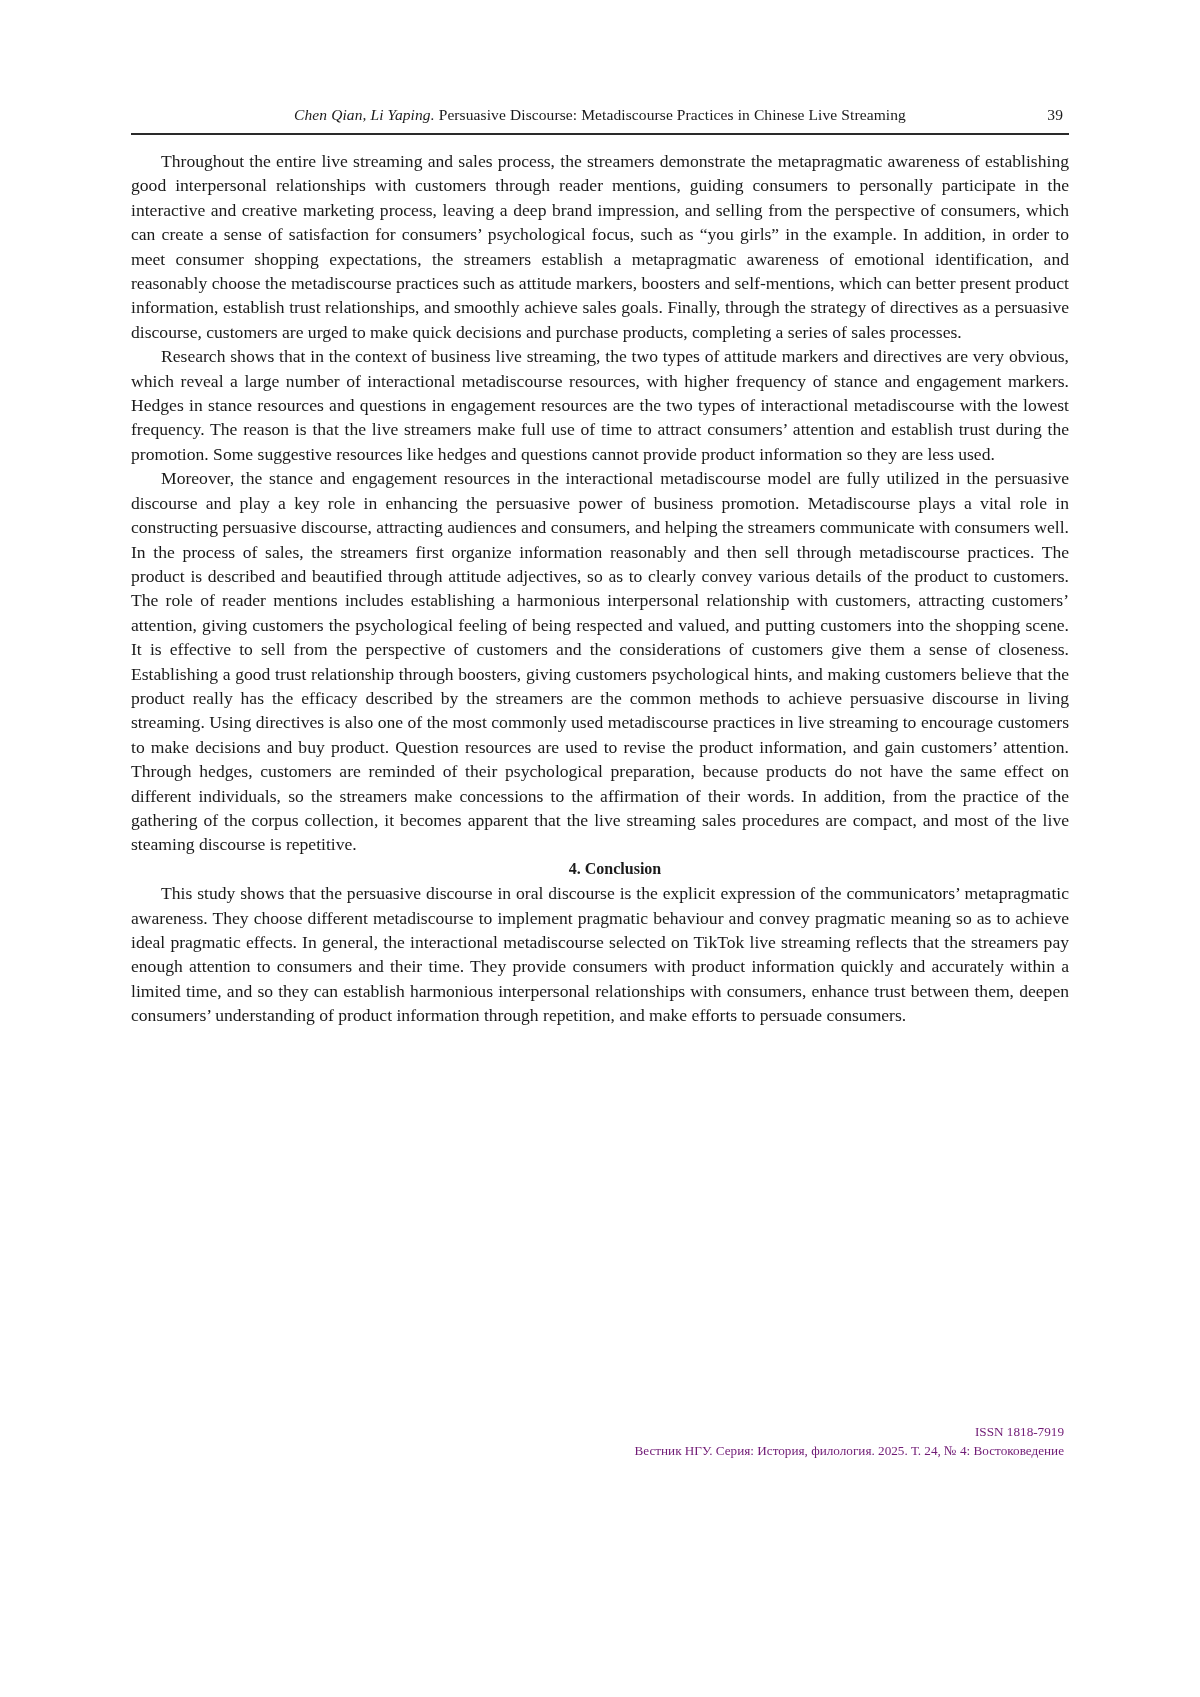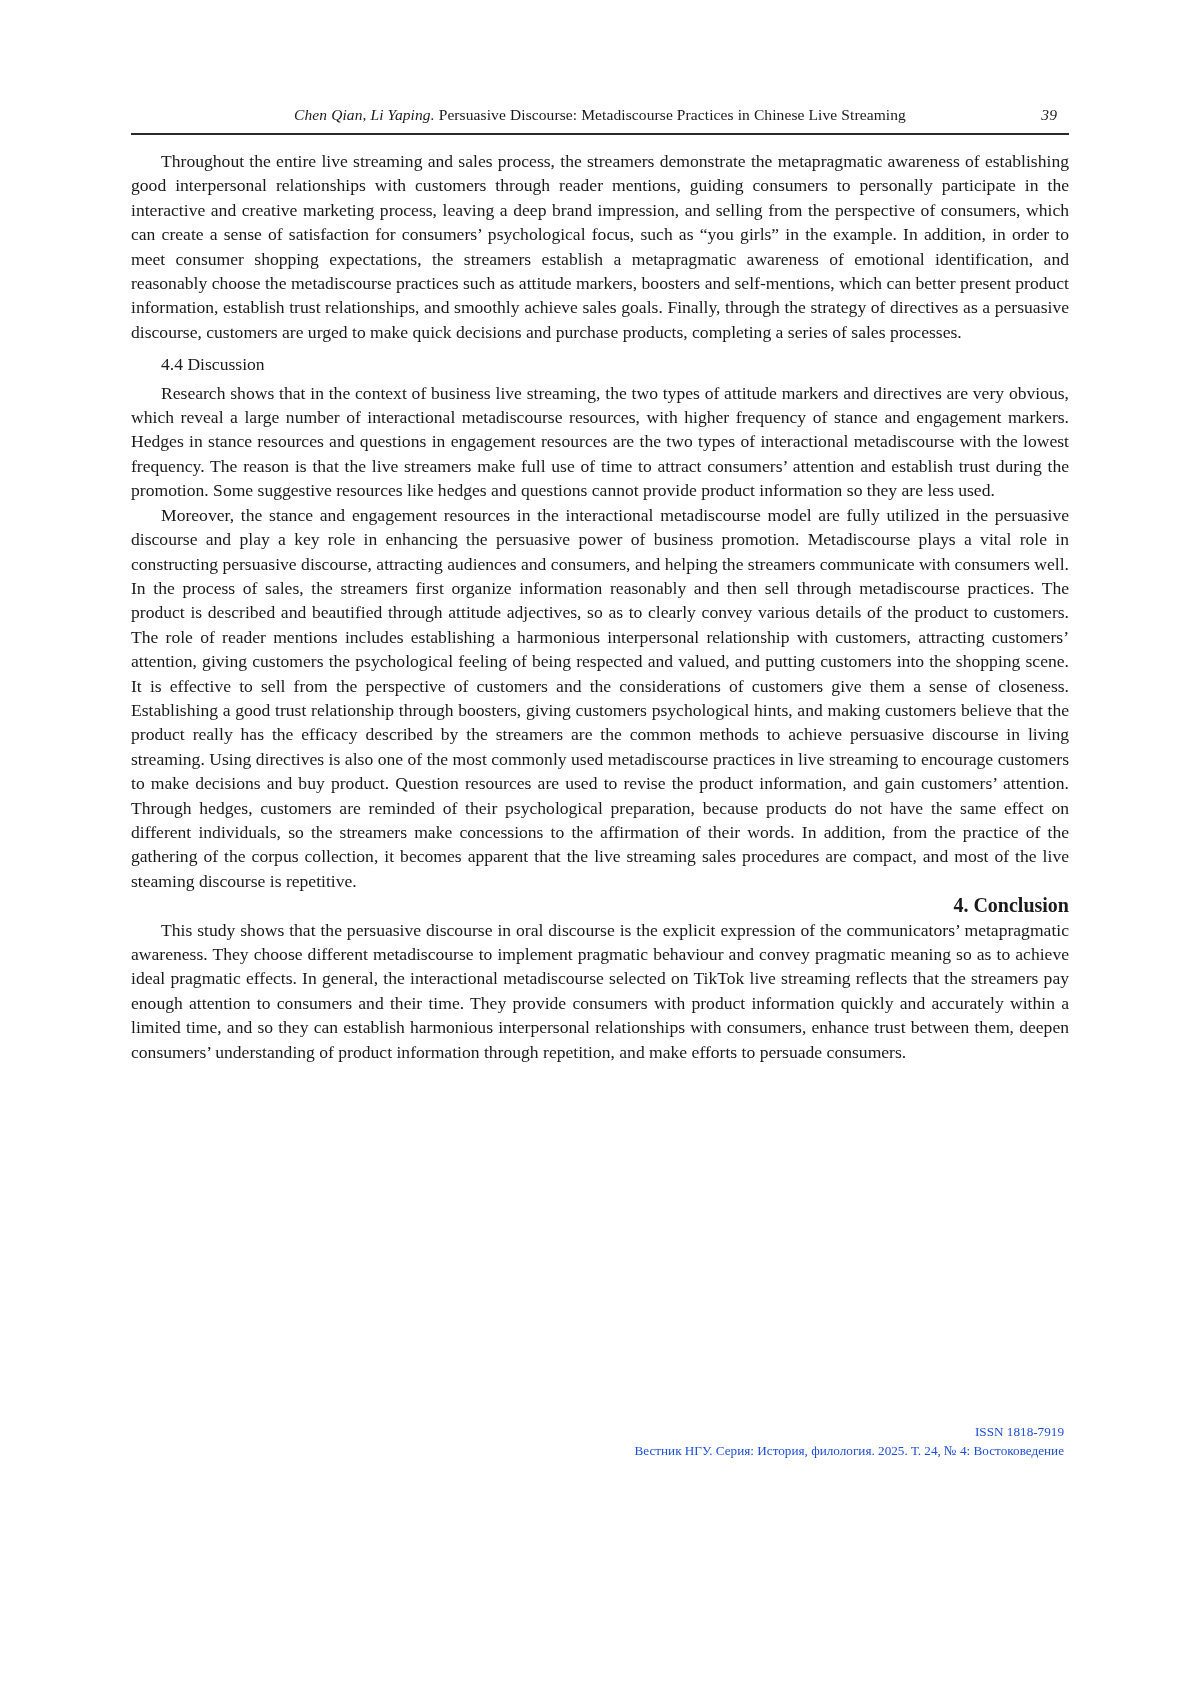--- a/index.html
+++ b/index.html
@@ -25,72 +25,70 @@
     padding-bottom: 9px;
     border-bottom: 2px solid #2a2a2a;
     text-align: center;
     letter-spacing: 0.1px;
   }
   .running-header .title-italic {
     font-style: italic;
   }
   .running-header .page-num {
     position: absolute;
-    right: 12px;
+    right: 6px;
     top: 0;
-    font-style: italic;
   }
   .body-text {
     margin-top: 14px;
     font-size: 17.6px;
     line-height: 24.4px;
     text-align: justify;
   }
   p.para {
     margin: 0;
     text-indent: 30px;
   }
   .subheading {
     margin: 8px 0 4px 0;
     text-indent: 30px;
     font-size: 17.6px;
   }
   .conclusion-heading {
-    text-align: right;
+    text-align: center;
     font-weight: bold;
-    font-size: 20px;
+    font-size: 16px;
     margin: 40px 0 40px 0;
     text-indent: 0;
   }
   .footer {
     position: absolute;
     right: 120px;
     top: 1422px;
     text-align: right;
     font-size: 13.2px;
     line-height: 19px;
-    color: #1d4ed8;
+    color: #701a75;
   }
   .footer div { white-space: nowrap; }
 </style>
 </head>
 <body>
 
 <div class="page">
 
   <div class="running-header">
     <span class="title-italic">Chen Qian, Li Yaping.</span><span> Persuasive Discourse: Metadiscourse Practices in Chinese Live Streaming</span>
     <span class="page-num">39</span>
   </div>
 
   <div class="body-text">
 
     <p class="para">Throughout the entire live streaming and sales process, the streamers demonstrate the metapragmatic awareness of establishing good interpersonal relationships with customers through reader mentions, guiding consumers to personally participate in the interactive and creative marketing process, leaving a deep brand impression, and selling from the perspective of consumers, which can create a sense of satisfaction for consumers’ psychological focus, such as “you girls” in the example. In addition, in order to meet consumer shopping expectations, the streamers establish a metapragmatic awareness of emotional identification, and reasonably choose the metadiscourse practices such as attitude markers, boosters and self-mentions, which can better present product information, establish trust relationships, and smoothly achieve sales goals. Finally, through the strategy of directives as a persuasive discourse, customers are urged to make quick decisions and purchase products, completing a series of sales processes.</p>
 
-    <p class="subheading">4.4 Discussion</p>
 
     <p class="para">Research shows that in the context of business live streaming, the two types of attitude markers and directives are very obvious, which reveal a large number of interactional metadiscourse resources, with higher frequency of stance and engagement markers. Hedges in stance resources and questions in engagement resources are the two types of interactional metadiscourse with the lowest frequency. The reason is that the live streamers make full use of time to attract consumers’ attention and establish trust during the promotion. Some suggestive resources like hedges and questions cannot provide product information so they are less used.</p>
 
     <p class="para">Moreover, the stance and engagement resources in the interactional metadiscourse model are fully utilized in the persuasive discourse and play a key role in enhancing the persuasive power of business promotion. Metadiscourse plays a vital role in constructing persuasive discourse, attracting audiences and consumers, and helping the streamers communicate with consumers well. In the process of sales, the streamers first organize information reasonably and then sell through metadiscourse practices. The product is described and beautified through attitude adjectives, so as to clearly convey various details of the product to customers. The role of reader mentions includes establishing a harmonious interpersonal relationship with customers, attracting customers’ attention, giving customers the psychological feeling of being respected and valued, and putting customers into the shopping scene. It is effective to sell from the perspective of customers and the considerations of customers give them a sense of closeness. Establishing a good trust relationship through boosters, giving customers psychological hints, and making customers believe that the product really has the efficacy described by the streamers are the common methods to achieve persuasive discourse in living streaming. Using directives is also one of the most commonly used metadiscourse practices in live streaming to encourage customers to make decisions and buy product. Question resources are used to revise the product information, and gain customers’ attention. Through hedges, customers are reminded of their psychological preparation, because products do not have the same effect on different individuals, so the streamers make concessions to the affirmation of their words. In addition, from the practice of the gathering of the corpus collection, it becomes apparent that the live streaming sales procedures are compact, and most of the live steaming discourse is repetitive.</p>
 
     <p class="para conclusion-heading">4.  Conclusion</p>
 
     <p class="para">This study shows that the persuasive discourse in oral discourse is the explicit expression of the communicators’ metapragmatic awareness. They choose different metadiscourse to implement pragmatic behaviour and convey pragmatic meaning so as to achieve ideal pragmatic effects. In general, the interactional metadiscourse selected on TikTok live streaming reflects that the streamers pay enough attention to consumers and their time. They provide consumers with product information quickly and accurately within a limited time, and so they can establish harmonious interpersonal relationships with consumers, enhance trust between them, deepen consumers’ understanding of product information through repetition, and make efforts to persuade consumers.</p>
 
   </div>

